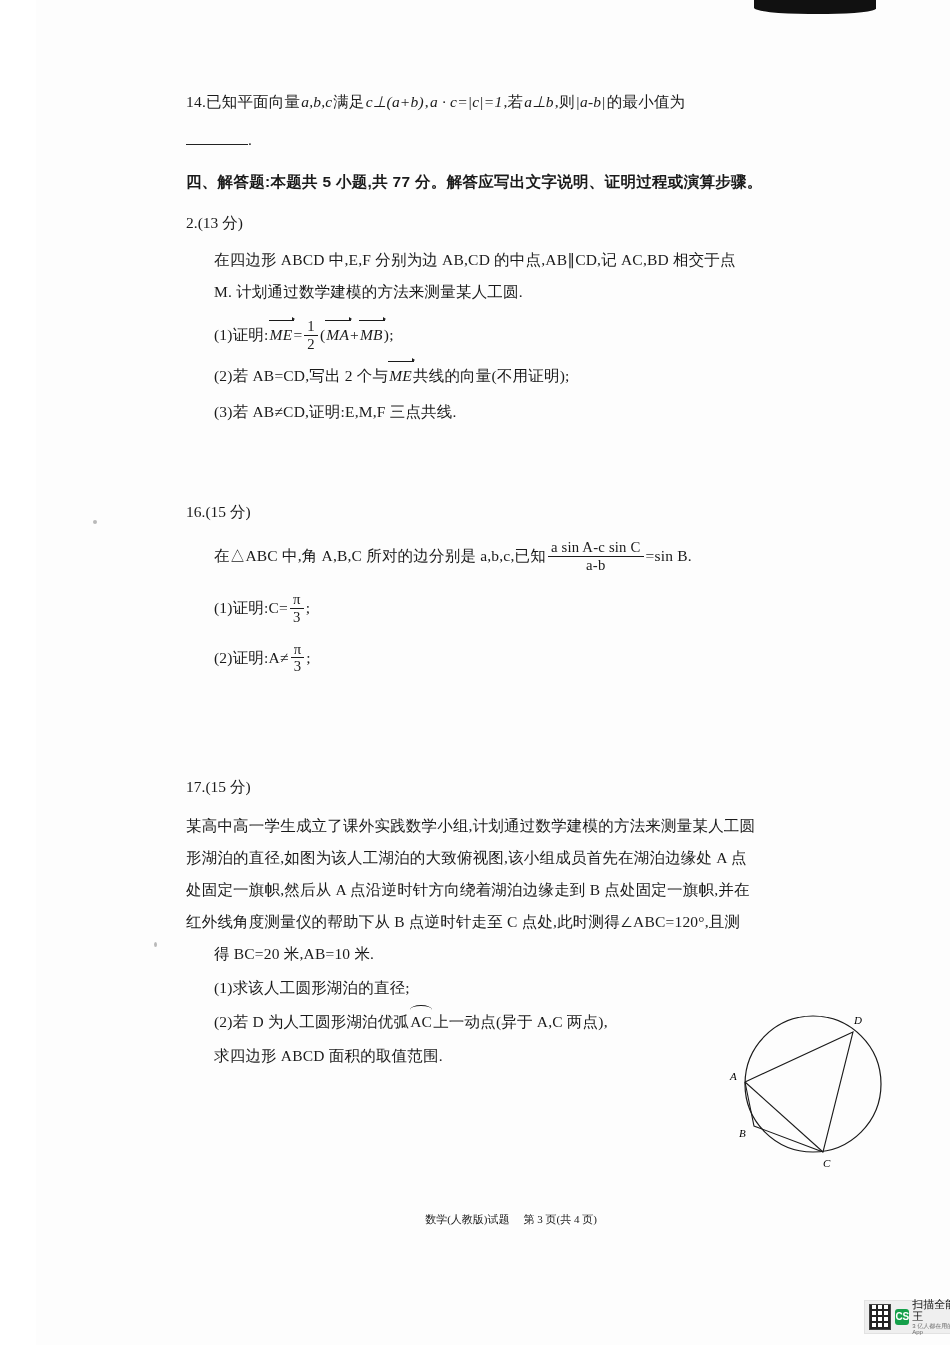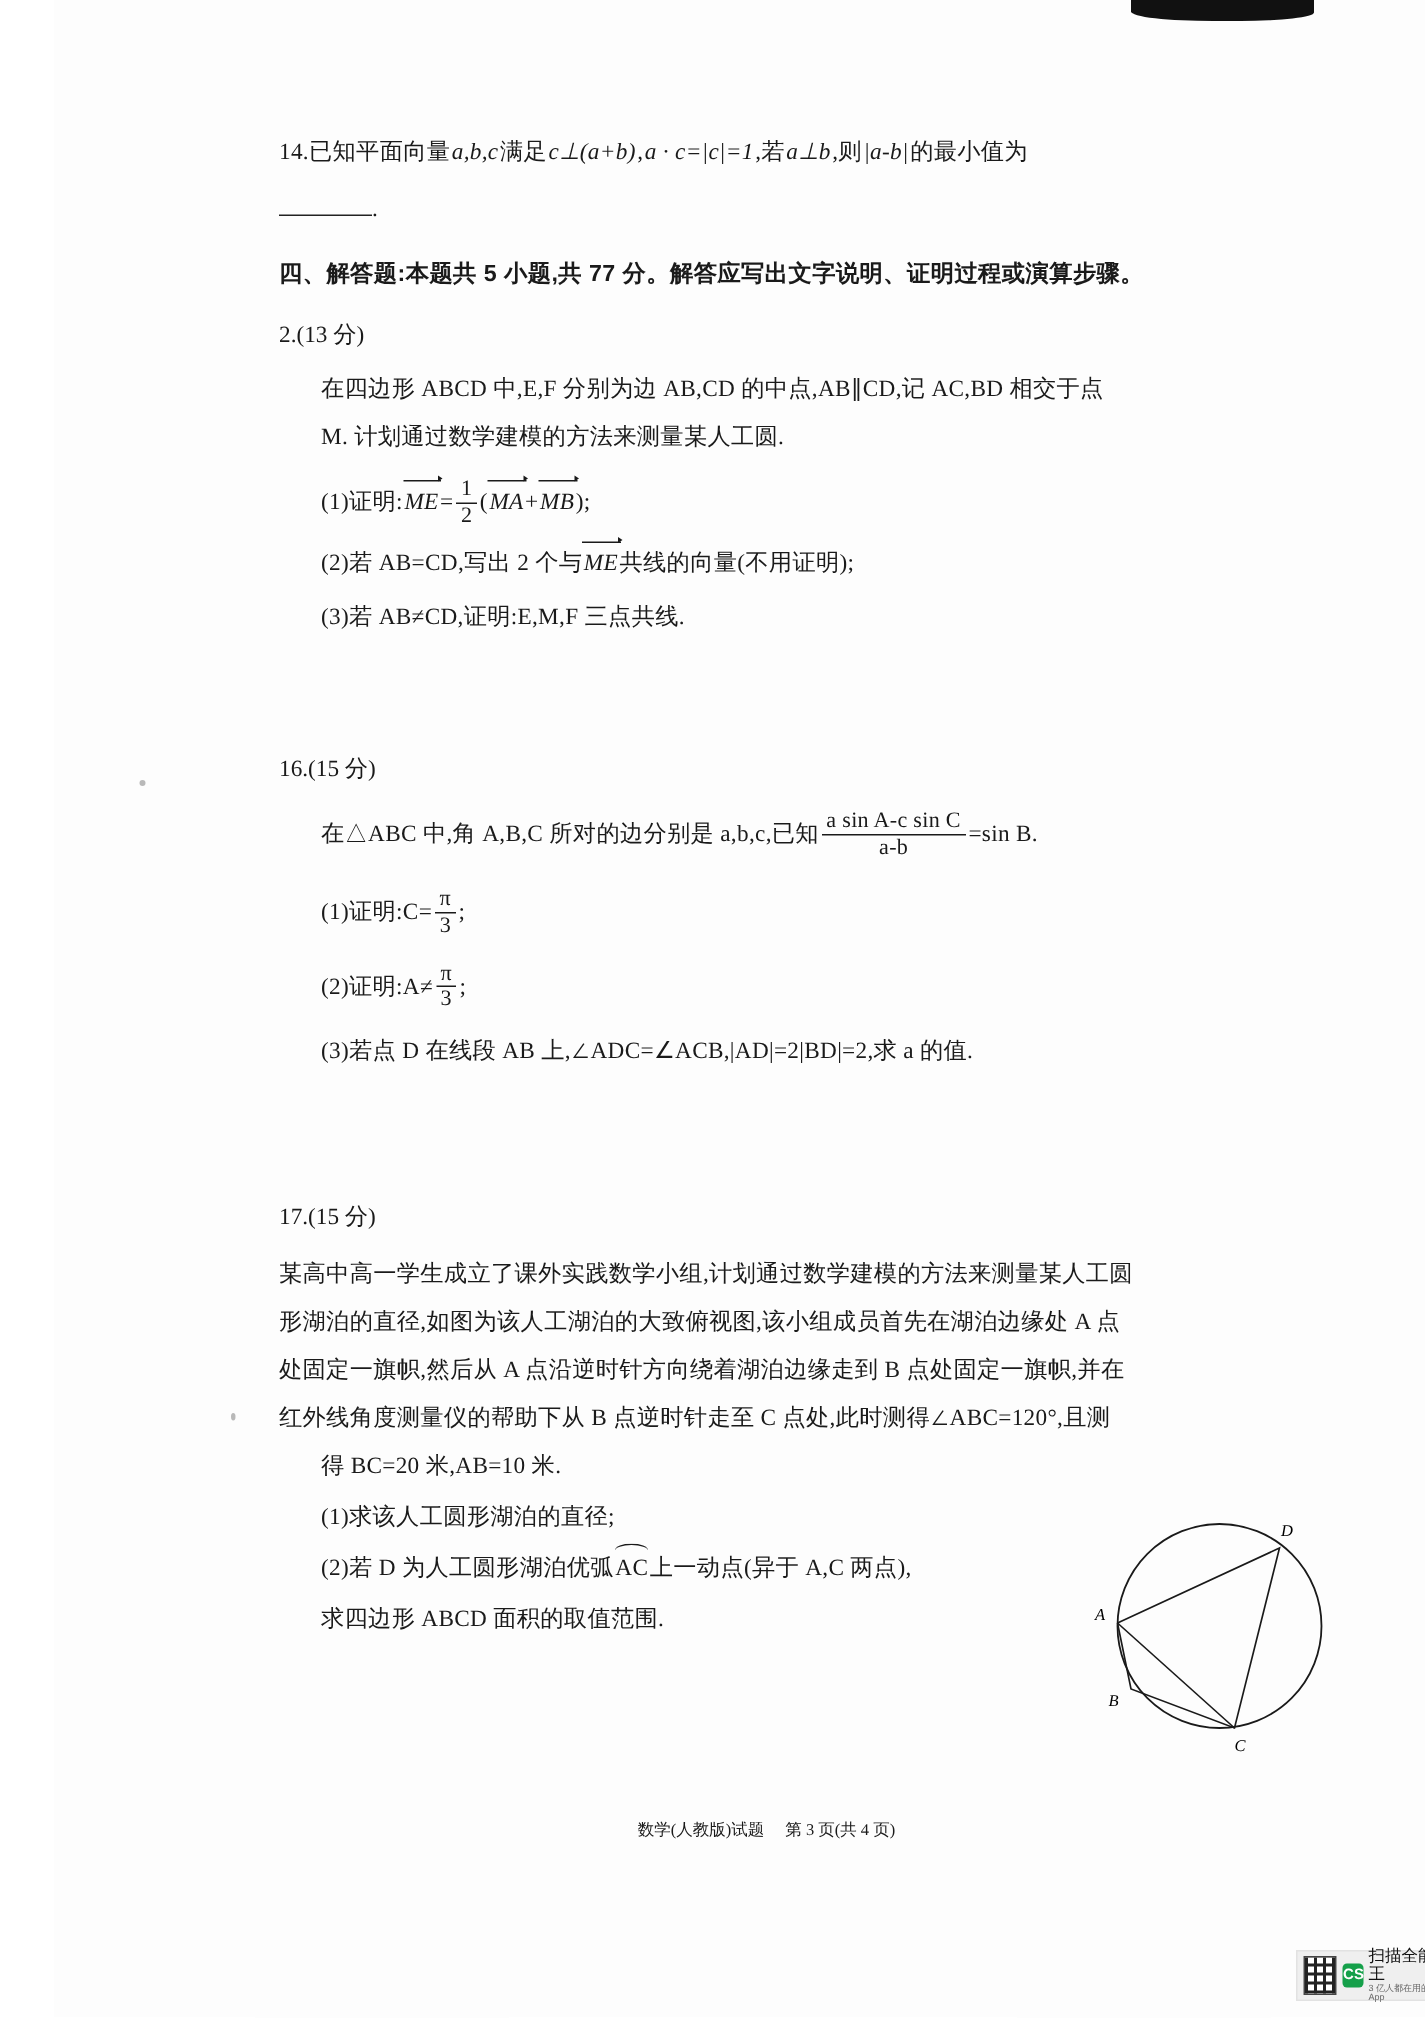--- a/index.html
+++ b/index.html
@@ -275,21 +275,20 @@
       </p>
       <div style="height:18px;"></div>
       <p class="ln sub">
         <span>(1)证明:C=</span><span class="frac"><span class="num">π</span><span class="den">3</span></span><span>;</span>
       </p>
       <div style="height:16px;"></div>
       <p class="ln sub">
         <span>(2)证明:A≠</span><span class="frac"><span class="num">π</span><span class="den">3</span></span><span>;</span>
       </p>
       <div style="height:14px;"></div>
-      <p class="ln sub">(3)若点 D 在线段 AB 上,∠ADC=∠ACB,|AD|=2|BD|=2,求 a 的值.</p>
     </div>
 
     <div class="gap-xl"></div>
     <div style="height:30px;"></div>
 
     <div>
       <p class="qnum">
         <span>17.</span><span>(15 分)</span>
       </p>
       <div style="height:16px;"></div>

